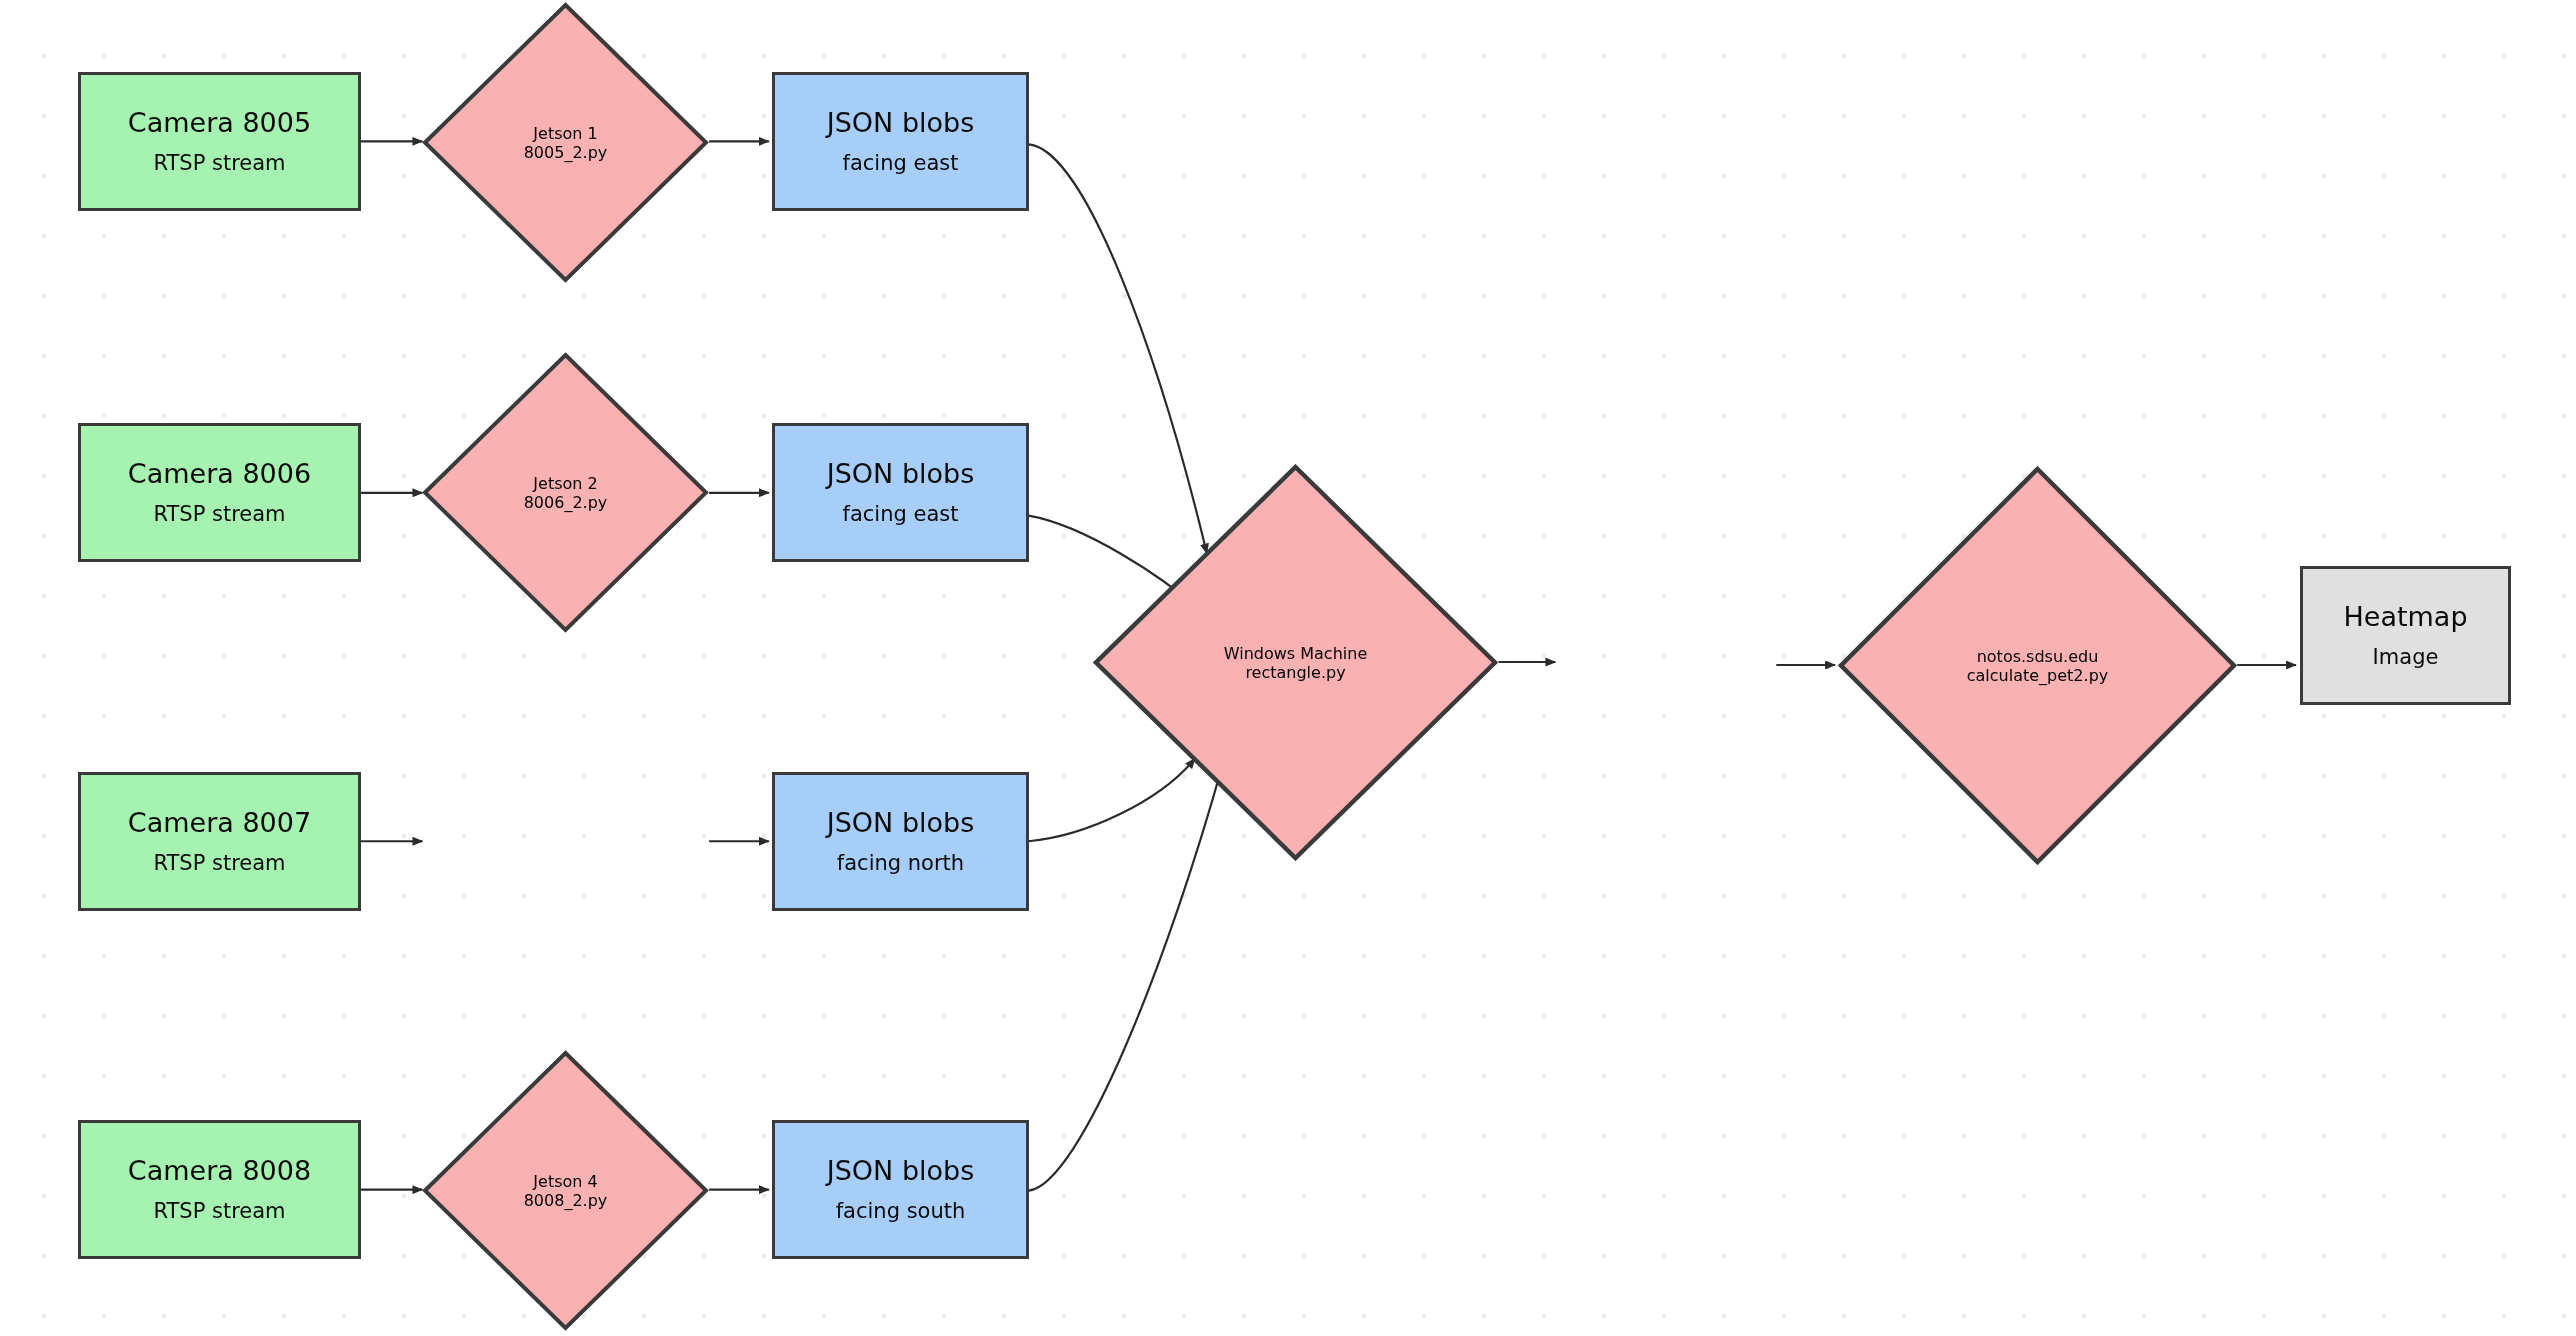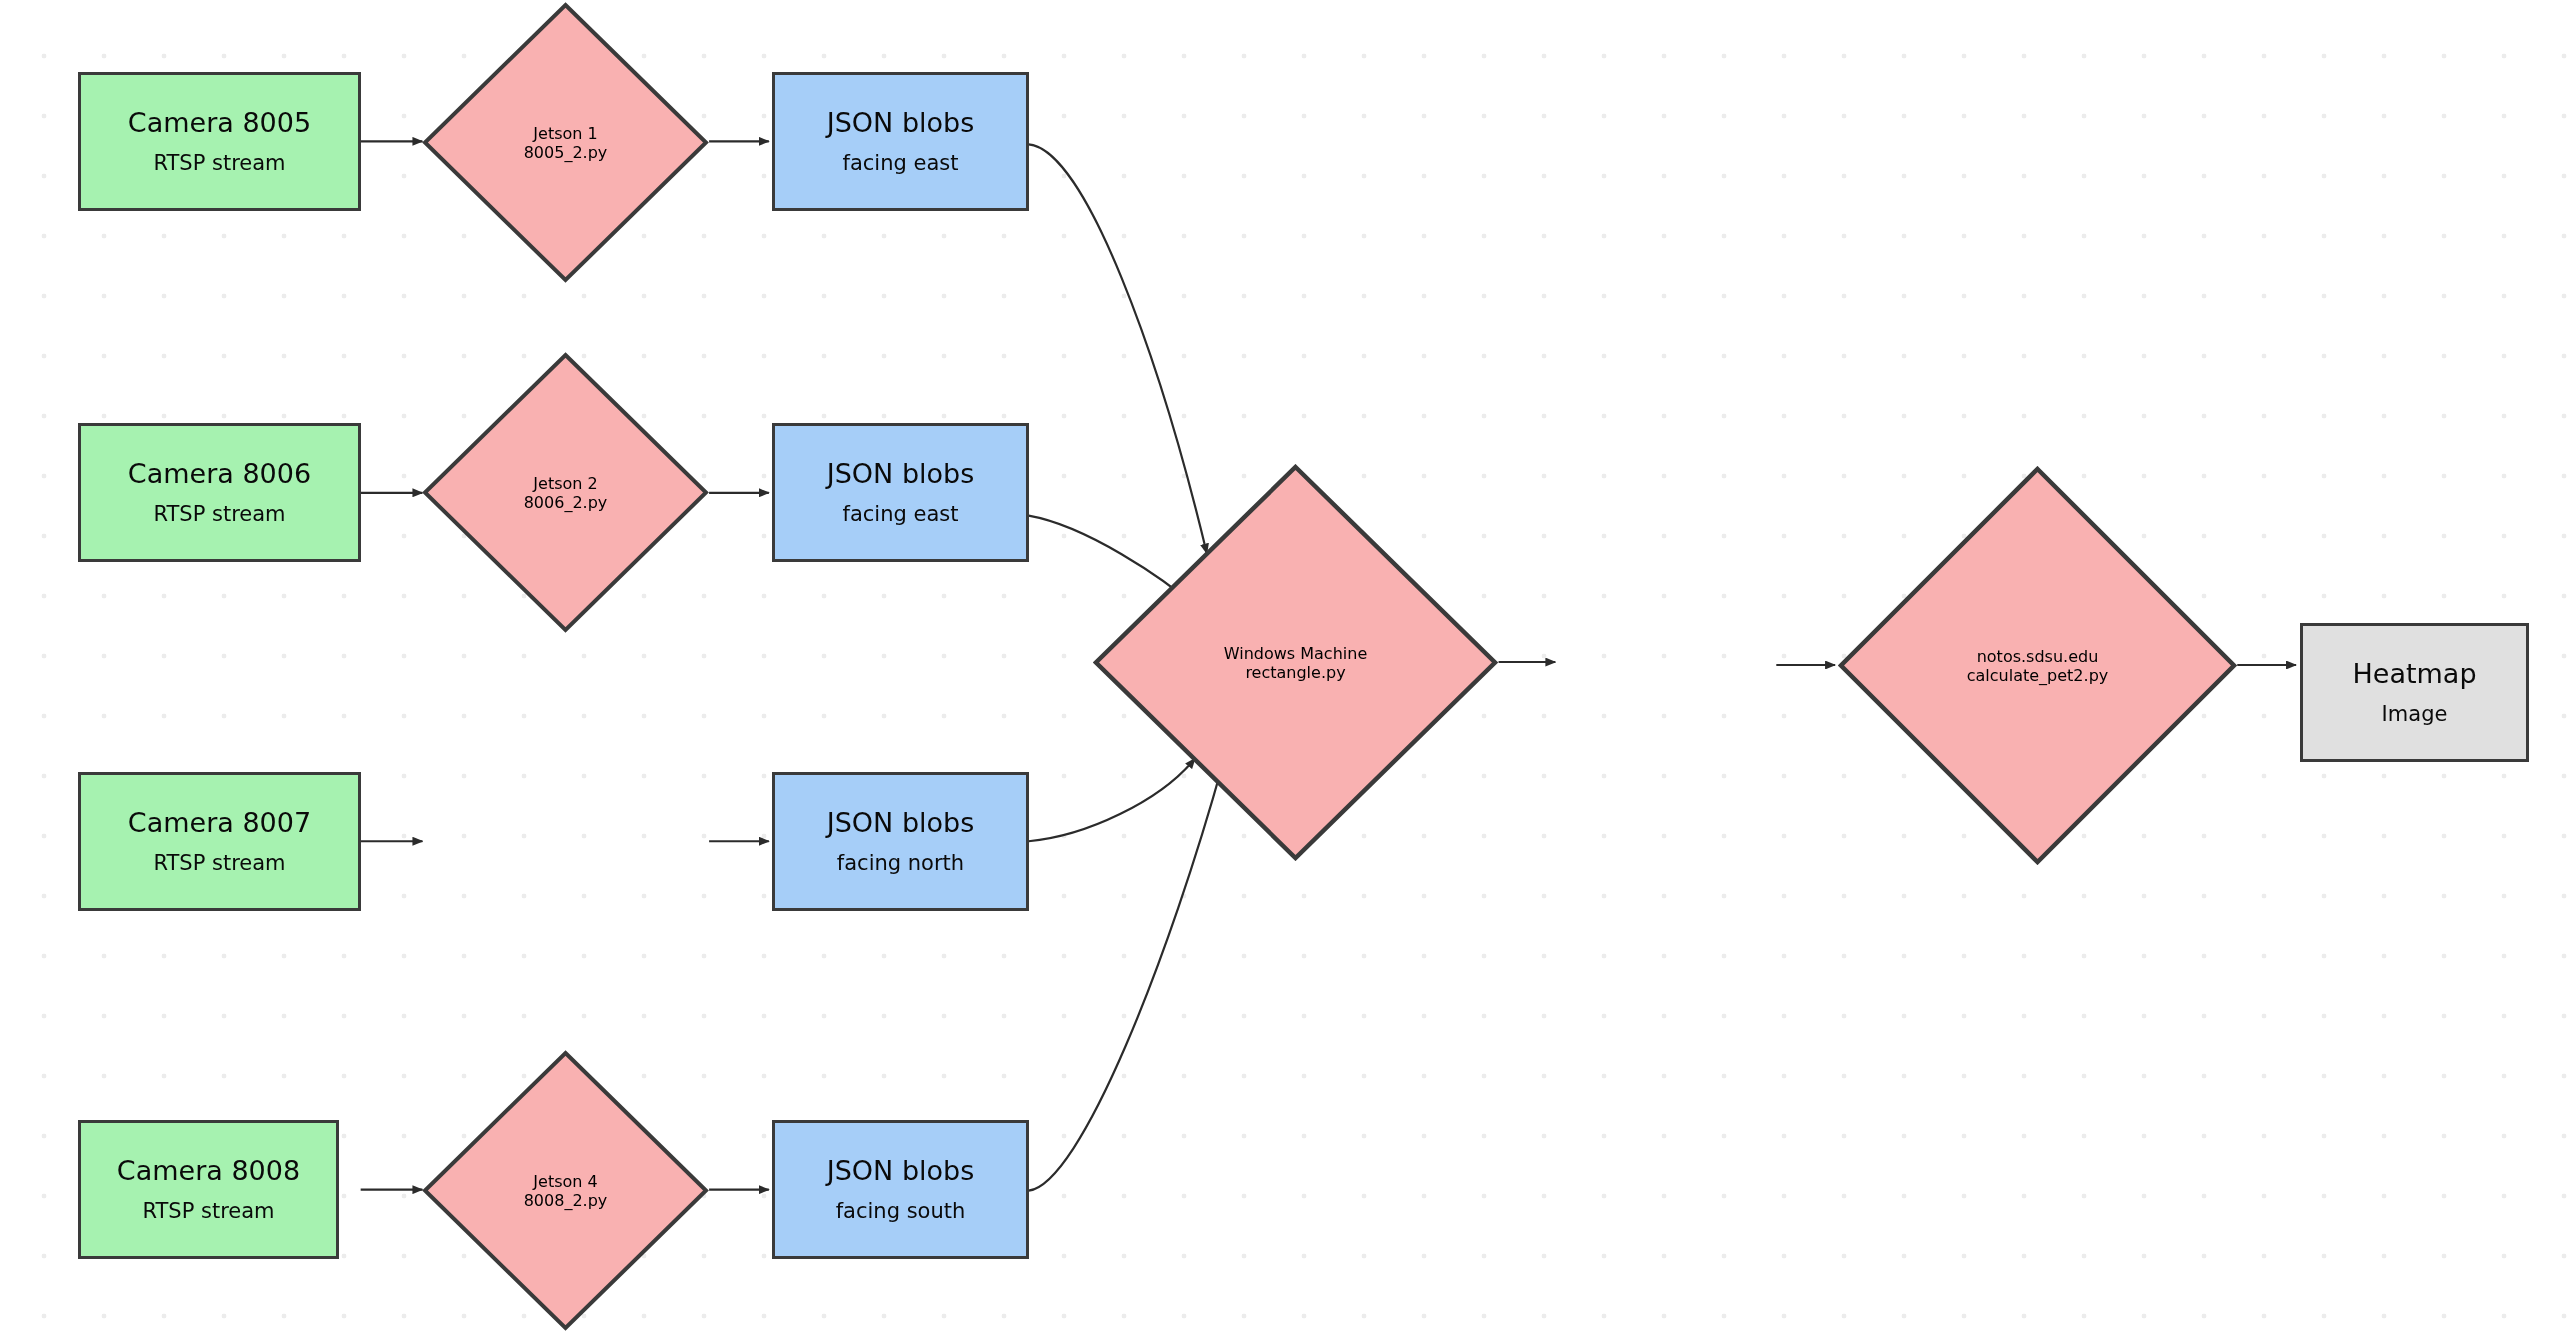--- a/index.html
+++ b/index.html
@@ -158,21 +158,21 @@
     <div class="l1">Camera 8007</div>
     <div class="l2">RTSP stream</div>
   </div>
 
 
   <div class="node rectnode" style="left:772px; top:772px; width:257px; height:139px; background:#a6cef8;">
     <div class="l1">JSON blobs</div>
     <div class="l2">facing north</div>
   </div>
 
-  <div class="node rectnode" style="left:78px; top:1120px; width:261px; height:139px; background:#a6f2b0;">
+  <div class="node rectnode" style="left:78px; top:1120px; width:283px; height:139px; background:#a6f2b0;">
     <div class="l1">Camera 8008</div>
     <div class="l2">RTSP stream</div>
   </div>
 
   <div class="diamond-wrap" style="left:422px; top:1050px; width:287px; height:281px;">
     <svg class="diamond-shape" viewBox="0 0 288 282" preserveAspectRatio="none">
       <polygon points="144,3 285,141 144,279 3,141" fill="#f9b1b1" stroke="#3a3a3a" stroke-width="4"></polygon>
     </svg>
     <div class="diamond-label">
       <div class="l1">Jetson 4</div>
@@ -199,19 +199,19 @@
   <div class="diamond-wrap" style="left:1838px; top:466px; width:399px; height:399px;">
     <svg class="diamond-shape" viewBox="0 0 401 401" preserveAspectRatio="none">
       <polygon points="200.5,3 398,200.5 200.5,398 3,200.5" fill="#f9b1b1" stroke="#3a3a3a" stroke-width="4.5"></polygon>
     </svg>
     <div class="diamond-label">
       <div class="l1">notos.sdsu.edu</div>
       <div class="l2">calculate_pet2.py</div>
     </div>
   </div>
 
-  <div class="node rectnode plain" style="left:2300px; top:623px; width:229px; height:139px; background:#e0e0e0;">
+  <div class="node rectnode plain" style="left:2300px; top:566px; width:211px; height:139px; background:#e0e0e0;">
     <div class="l1">Heatmap</div>
     <div class="l2">Image</div>
   </div>
 
 </div>
 
 
 </body></html>

